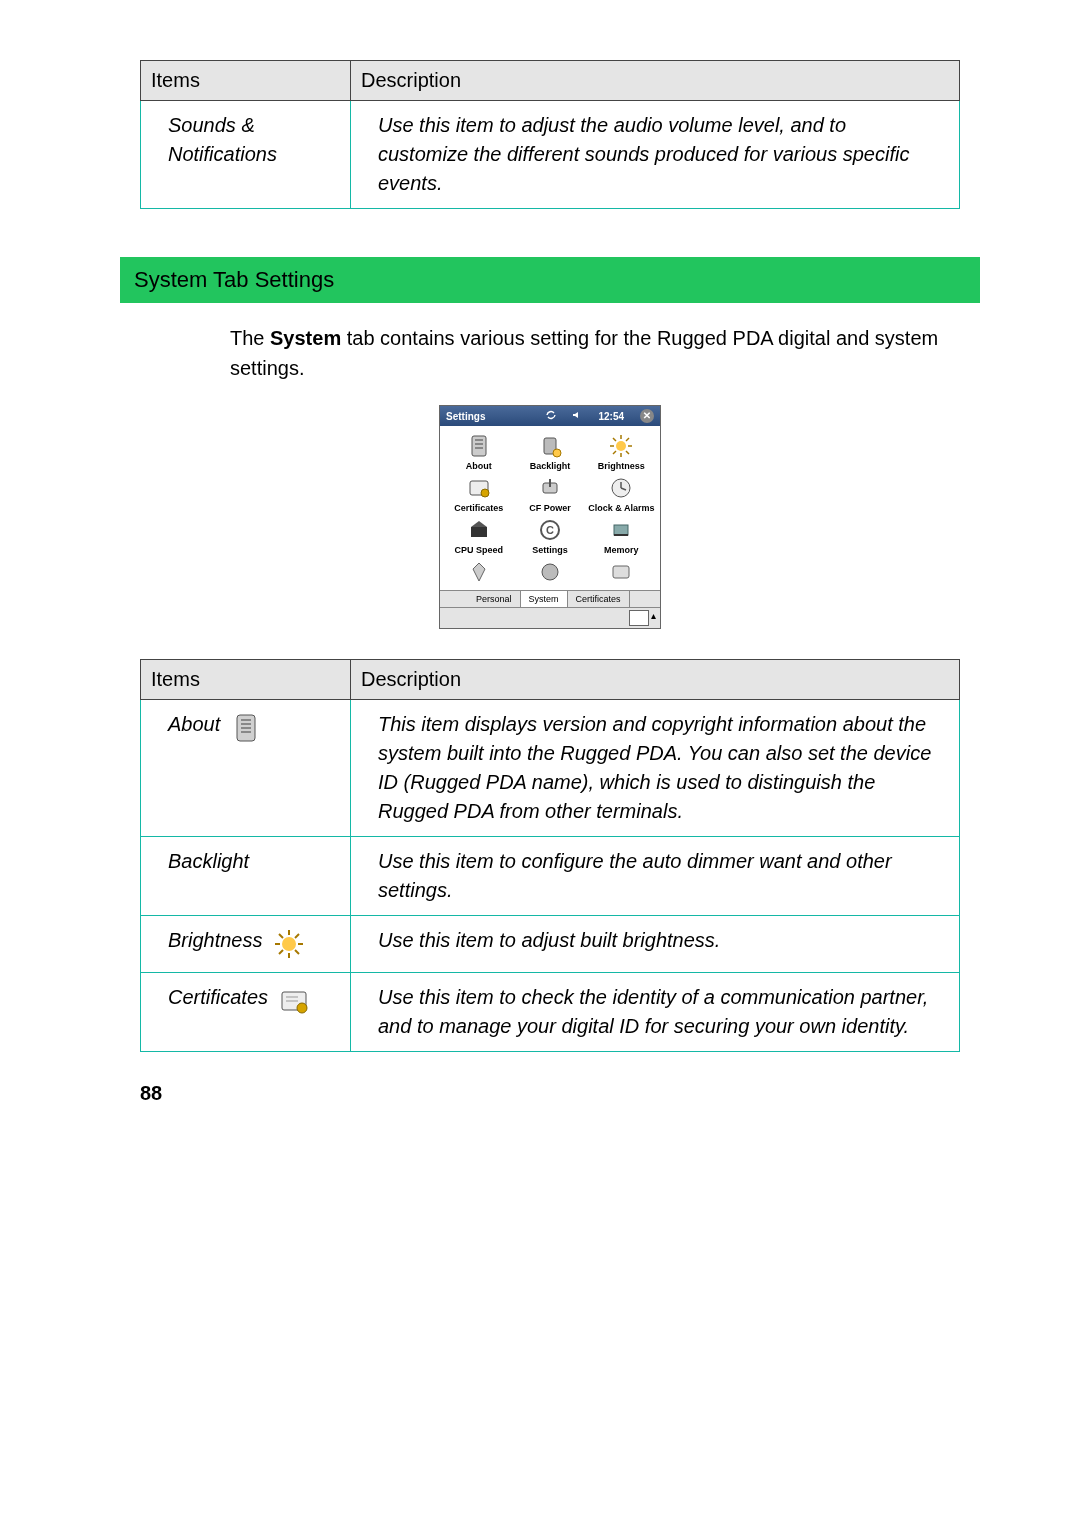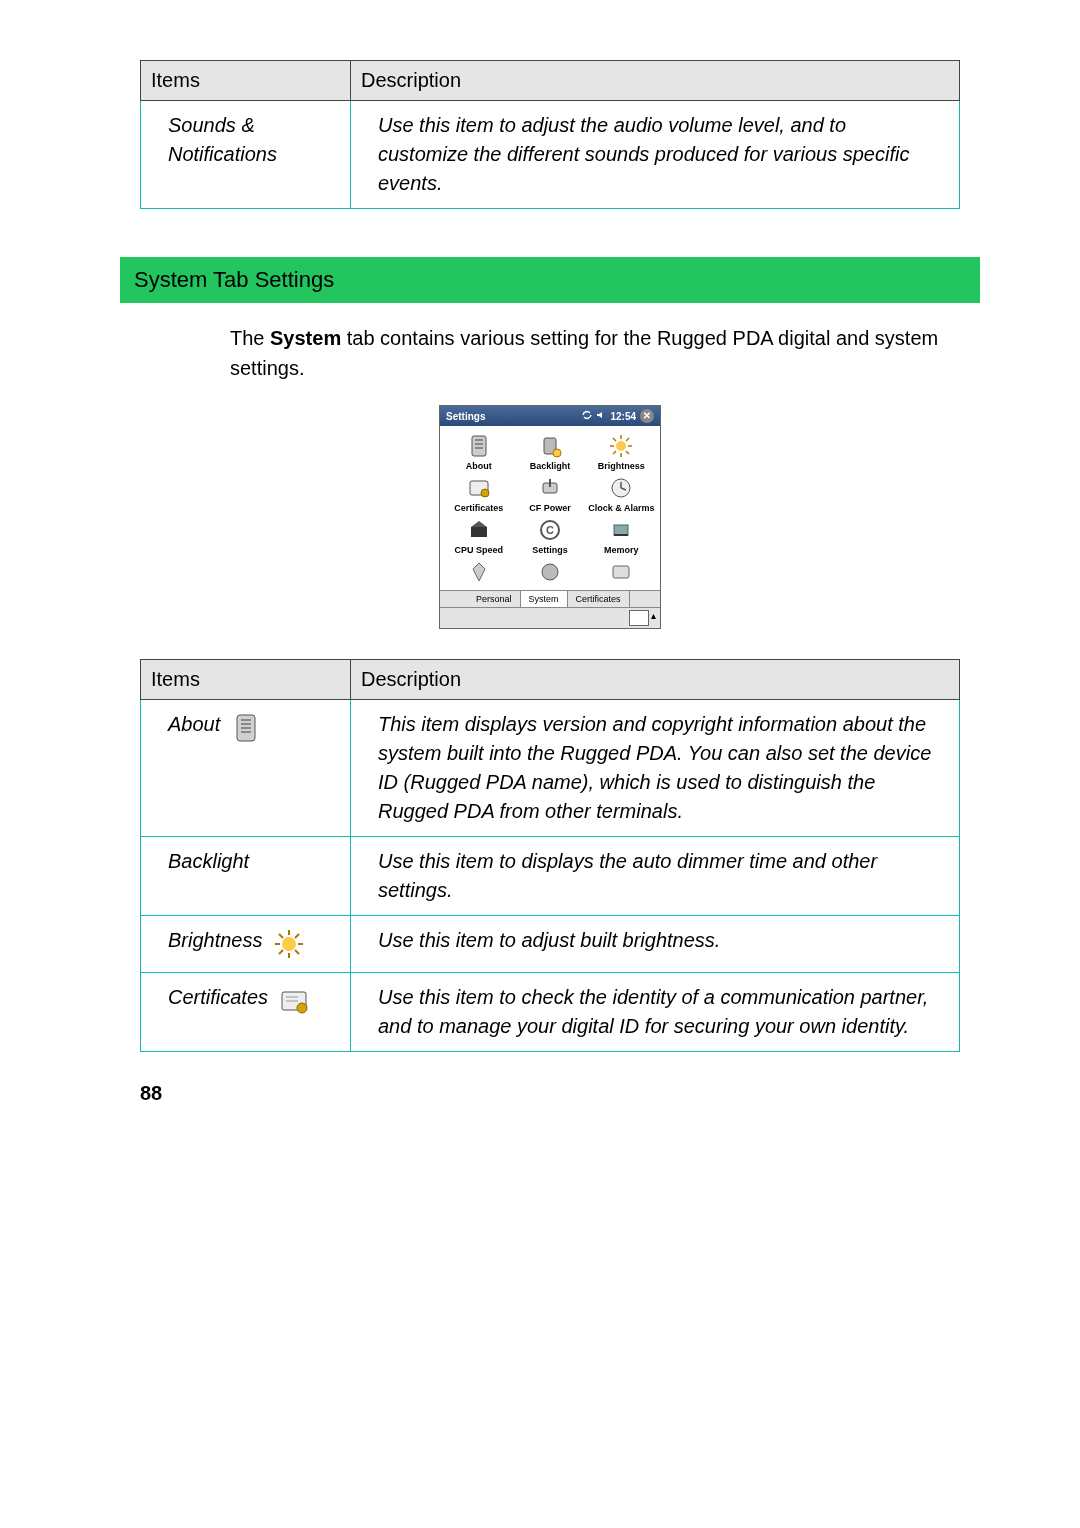--- a/index.html
+++ b/index.html
@@ -64,21 +64,21 @@
   }
   .ss-title {
     background: linear-gradient(#4a6a9a, #2a4a7a);
     color: #fff;
     font-weight: bold;
     padding: 3px 6px;
     display: flex;
     align-items: center;
     justify-content: space-between;
   }
-  .ss-title .ss-time { display: flex; align-items: center; gap: 4px; }
+  .ss-title .ss-time { display: flex; align-items: center; gap: 16px; }
   .ss-close {
     width: 14px; height: 14px; border-radius: 50%;
     background: #888; color: #fff; text-align: center; line-height: 14px; font-size: 10px;
   }
   .ss-grid {
     display: grid;
     grid-template-columns: repeat(3, 1fr);
     gap: 2px;
     padding: 6px 4px 2px 4px;
   }
@@ -345,21 +345,21 @@
                   <rect x="12" y="16" width="10" height="2" fill="#888"></rect>
                   <rect x="12" y="20" width="10" height="2" fill="#888"></rect>
                 </svg>
             </span>
           </div>
         </td>
         <td>This item displays version and copyright information about the system built into the Rugged PDA. You can also set the device ID (Rugged PDA name), which is used to distinguish the Rugged PDA from other terminals.</td>
       </tr>
       <tr>
         <td class="first">Backlight</td>
-        <td>Use this item to displays the auto dimmer time and other settings.</td>
+        <td>Use this item to configure the auto dimmer want and other settings.</td>
       </tr>
       <tr>
         <td class="first">
           <div class="item-cell">
             <span>Brightness</span>
             <span class="cell-icon">
               <svg width="34" height="34" viewBox="0 0 34 34">
                   <circle cx="17" cy="17" r="7" fill="#ffc94a"></circle>
                   <g stroke="#a67800" stroke-width="2">
                     <line x1="17" y1="3" x2="17" y2="8"></line>

